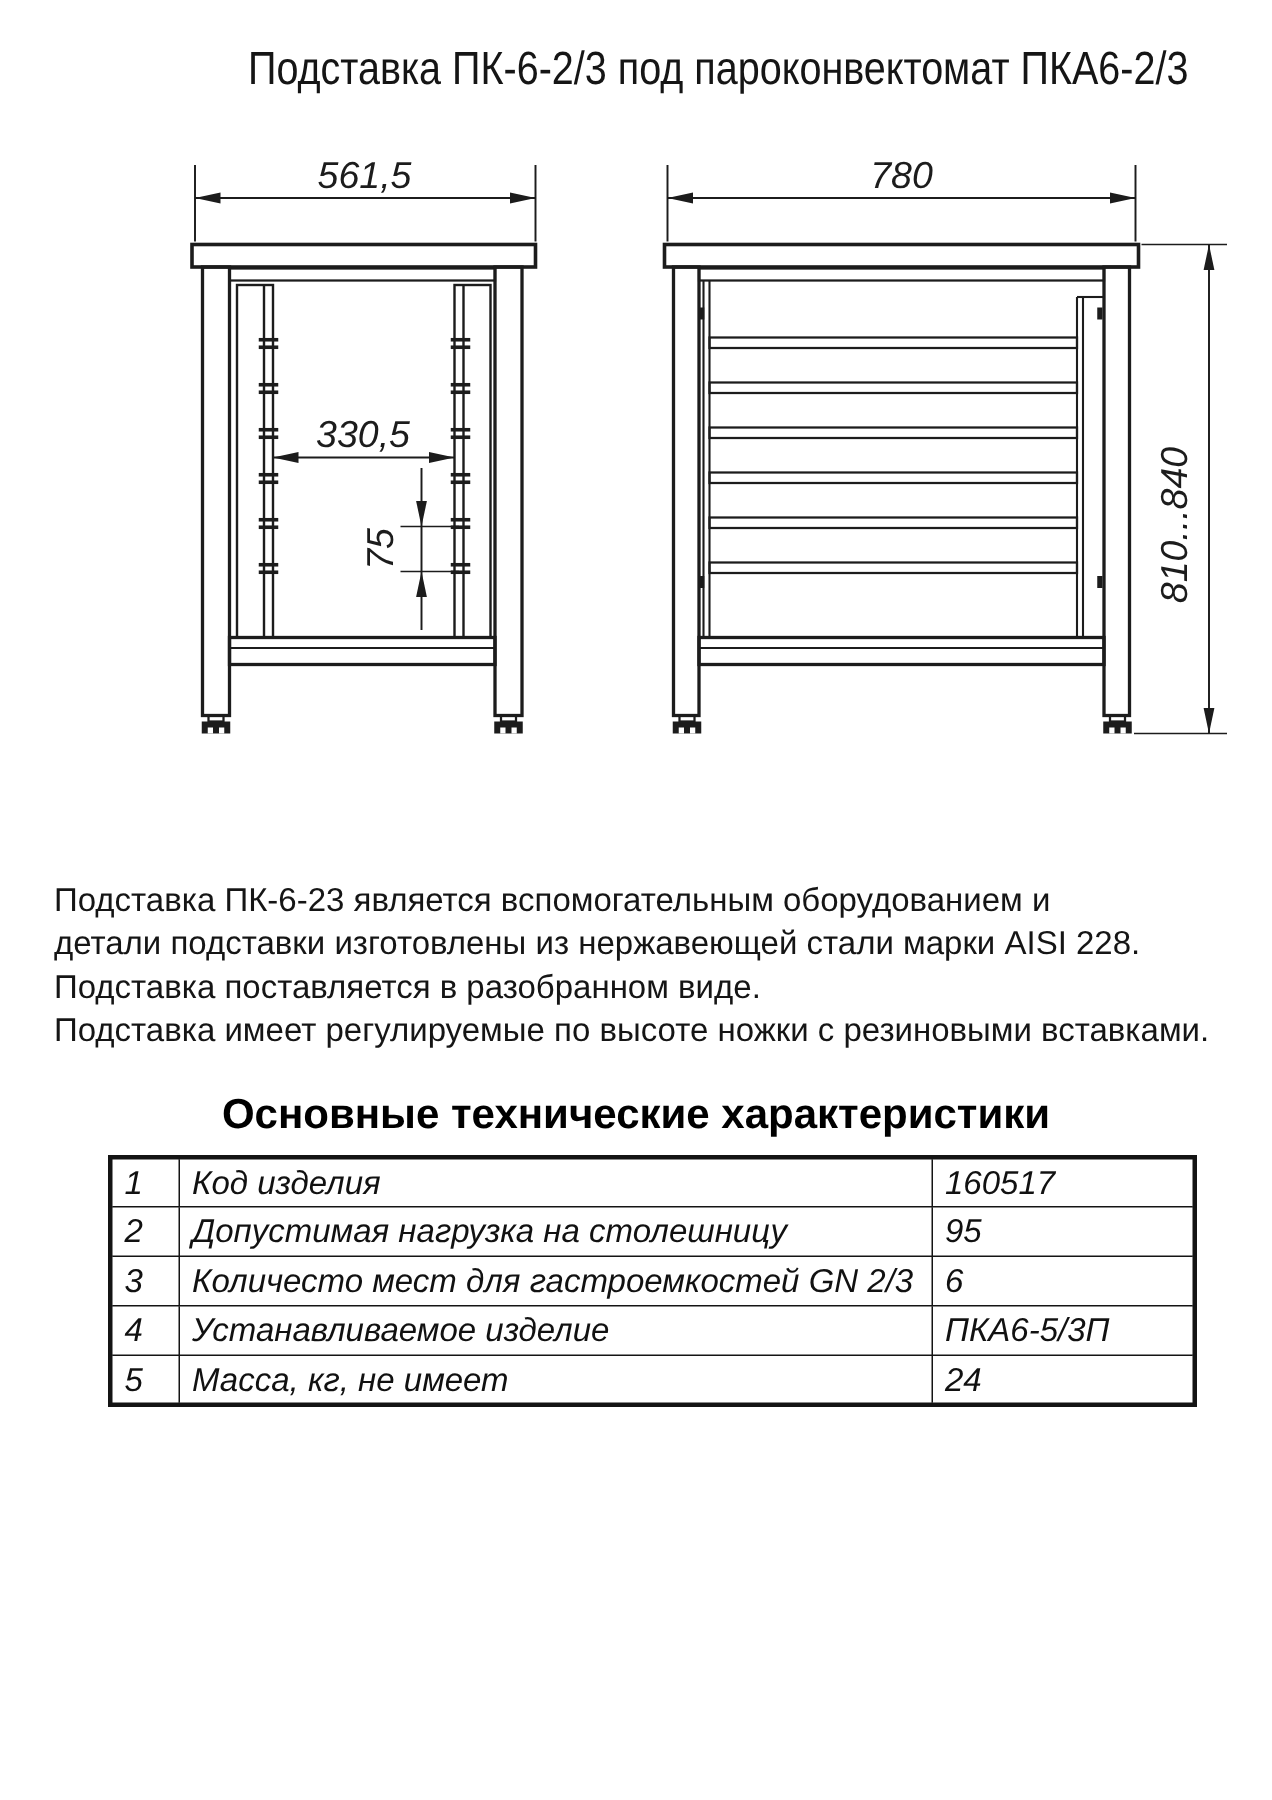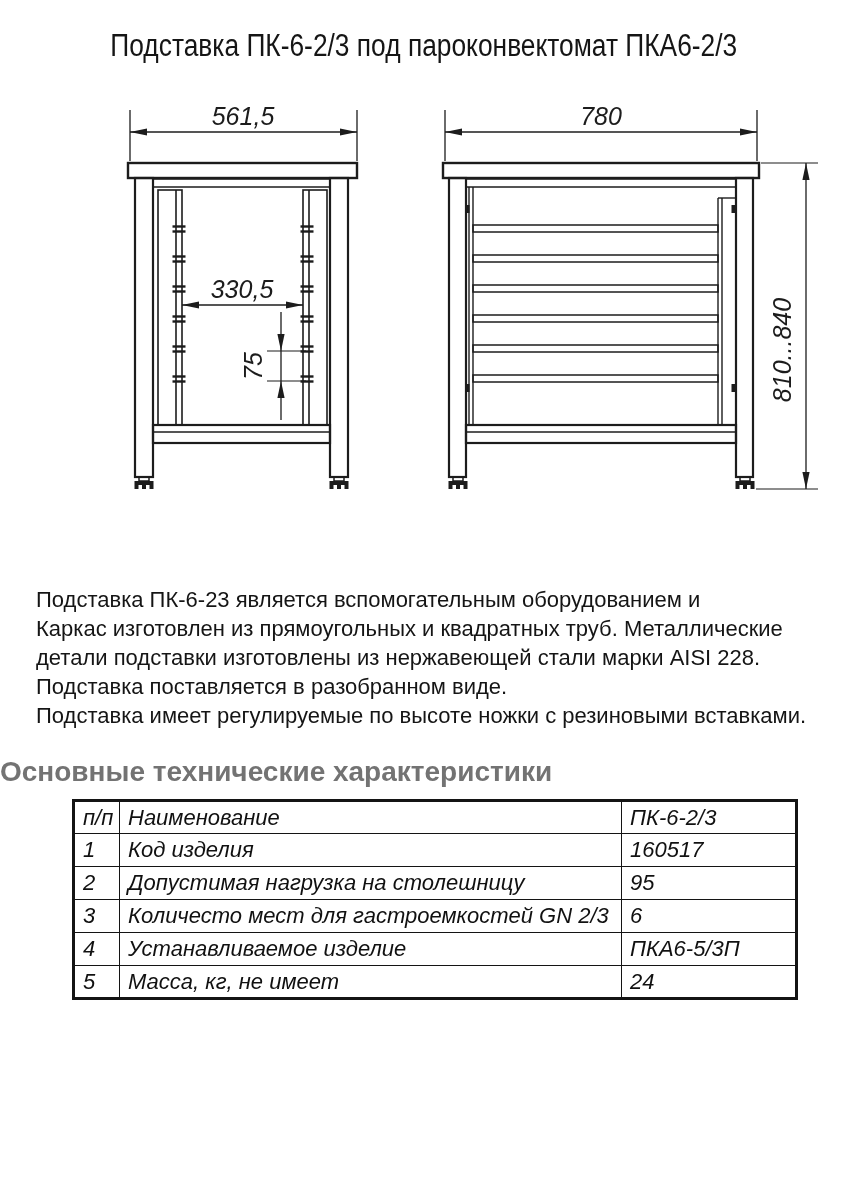--- a/index.html
+++ b/index.html
@@ -6,21 +6,21 @@
   html, body { margin: 0; padding: 0; }
   body {
     width: 848px; height: 1200px;
     background: #ffffff;
     font-family: "Liberation Sans", sans-serif;
     color: #111111;
     overflow: hidden;
   }
   .page-title {
     margin-top: 28px;
-    text-align: center;
+    text-align: right;
     font-size: 31px;
     font-weight: normal;
     white-space: nowrap;
     color: #151515;
   }
   .page-title .condensed {
     display: inline-block;
     transform: scaleX(0.85);
     transform-origin: center;
   }
@@ -34,23 +34,24 @@
   }
   .description {
     margin: 85px 0 0 36px;
     font-size: 22px;
     line-height: 29px;
     color: #151515;
   }
   .description .line { white-space: nowrap; }
   .section-heading {
     margin-top: 26px;
+    text-align: center;
     font-size: 28px;
     font-weight: bold;
-    color: #737373;
+    color: #000000;
   }
   table.spec-table {
     border-collapse: collapse;
     margin: 11px 0 0 72px;
     width: 723px;
     table-layout: fixed;
     border: 3px solid #141414;
   }
   table.spec-table td {
     border: 1.5px solid #141414;
@@ -212,41 +213,35 @@
       <line x1="806" y1="73" x2="806" y2="399"></line>
       <polygon points="806,73 802.4,90 809.6,90" fill="#1c1c1c" stroke="none"></polygon>
       <polygon points="806,399 802.4,382 809.6,382" fill="#1c1c1c" stroke="none"></polygon>
     </g>
     <text class="dim" text-anchor="middle" x="791" y="260" transform="rotate(-90 791 260)">810...840</text>
   </g>
 </svg>
 
 <div class="description">
   <div class="line">Подставка ПК-6-23 является вспомогательным оборудованием и</div>
-  <div class="line">Каркас изготовлен из прямоугольных и квадратных труб. Металлические</div>
   <div class="line">детали подставки изготовлены из нержавеющей стали марки AISI 228.</div>
   <div class="line">Подставка поставляется в разобранном виде.</div>
   <div class="line">Подставка имеет регулируемые по высоте ножки с резиновыми вставками.</div>
 </div>
 
 <div class="section-heading">Основные технические характеристики</div>
 
 <table class="spec-table">
   <colgroup>
     <col style="width:46px">
     <col style="width:502px">
     <col style="width:175px">
   </colgroup>
   <tbody>
     <tr>
-      <td class="c-num">п/п</td>
-      <td>Наименование</td>
-      <td>ПК-6-2/3</td>
-    </tr>
-    <tr>
       <td class="c-num">1</td>
       <td>Код изделия</td>
       <td>160517</td>
     </tr>
     <tr>
       <td class="c-num">2</td>
       <td>Допустимая нагрузка на столешницу</td>
       <td>95</td>
     </tr>
     <tr>

